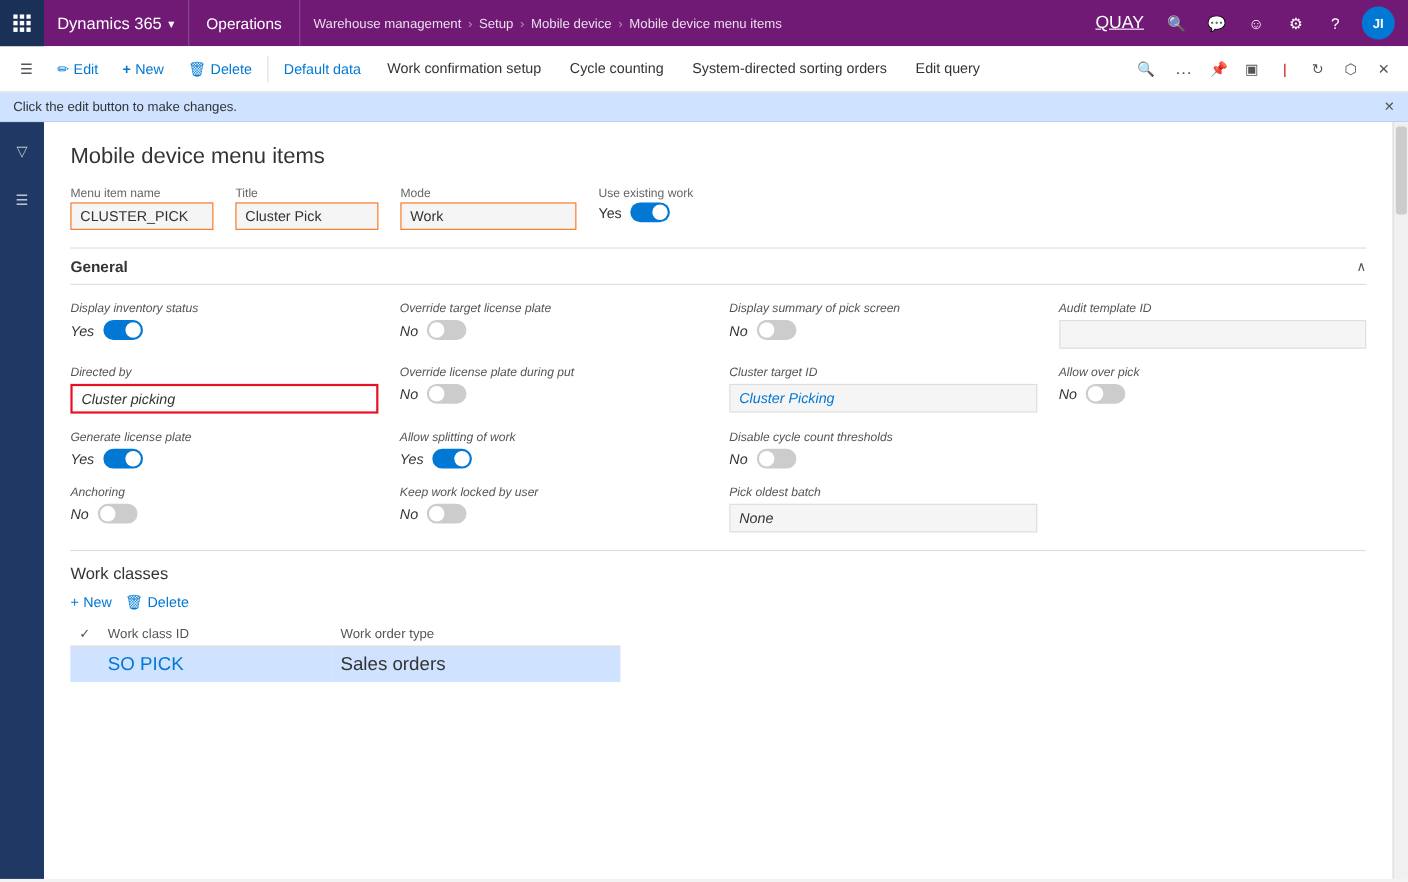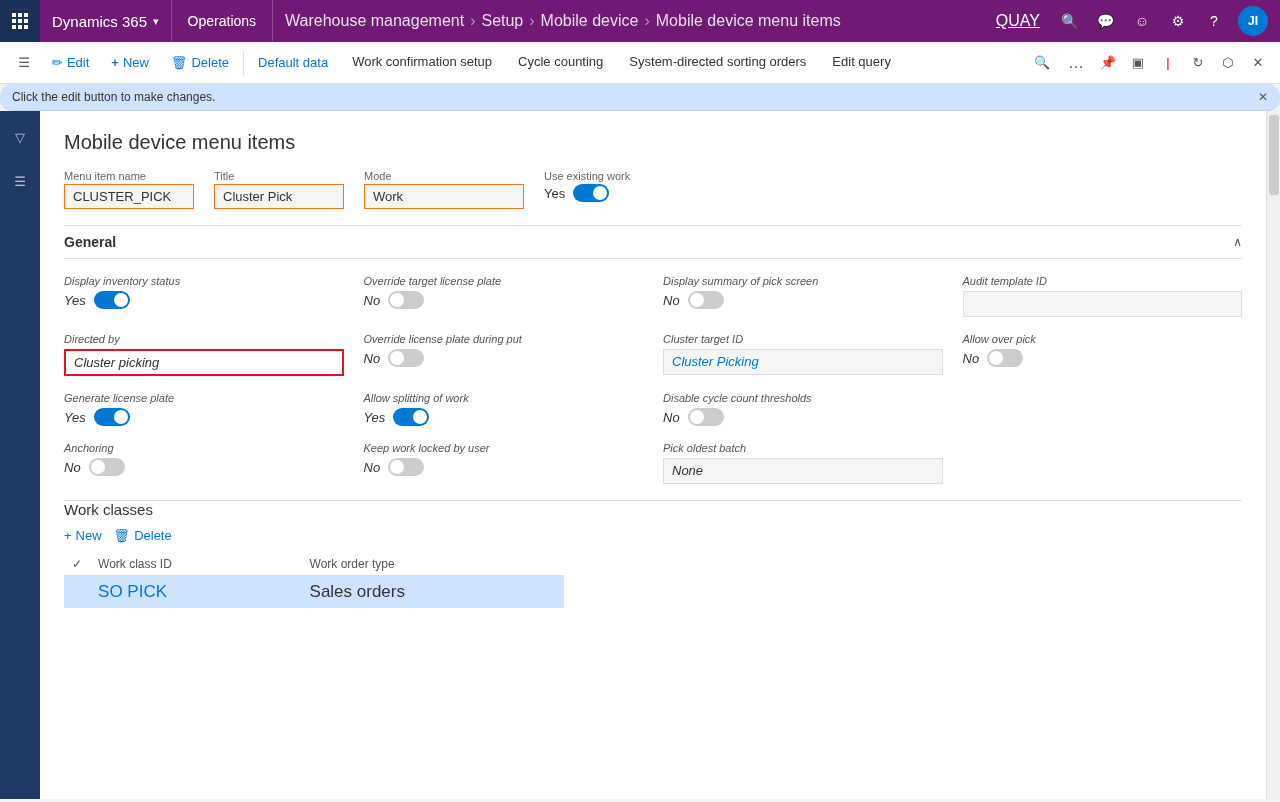--- a/index.html
+++ b/index.html
@@ -33,21 +33,21 @@
       padding: 0 16px;
       font-size: 14px;
       font-weight: 500;
       border-right: 1px solid rgba(255,255,255,0.2);
       height: 100%;
       display: flex; align-items: center;
     }
     .top-nav .breadcrumb {
       display: flex; align-items: center;
       padding: 0 12px;
-      font-size: 16px;
+      font-size: 12px;
       color: rgba(255,255,255,0.85);
       gap: 6px;
       flex: 1;
       text-align: right;
     }
     .top-nav .breadcrumb span { color: rgba(255,255,255,0.7); }
     .top-nav .nav-icons {
       display: flex; align-items: center;
       gap: 4px;
       padding: 0 8px;
@@ -140,21 +140,20 @@
     
     .info-bar {
       background: #cfe2ff;
       padding: 6px 12px;
       font-size: 12px;
       color: #333;
       display: flex;
       align-items: center;
       justify-content: space-between;
       border-bottom: 1px solid #b8d4f5;
-      border-radius: 13px;
     }
     .info-bar .close-btn { cursor: pointer; color: #555; }
 
     
     .layout {
       display: flex;
       height: calc(100vh - 42px - 42px - 30px);
     }
     .sidebar {
       width: 40px;
@@ -304,20 +303,21 @@
       min-height: 26px;
     }
 
     
     .work-classes-header {
       font-size: 15px;
       font-weight: 400;
       color: #333;
       margin-bottom: 10px;
       border-top: 1px solid #ddd;
+      padding-top: 12px;
     }
     .work-classes-actions {
       display: flex;
       gap: 12px;
       margin-bottom: 10px;
     }
     .wc-btn {
       display: flex; align-items: center; gap: 4px;
       color: #0078d4;
       cursor: pointer;

